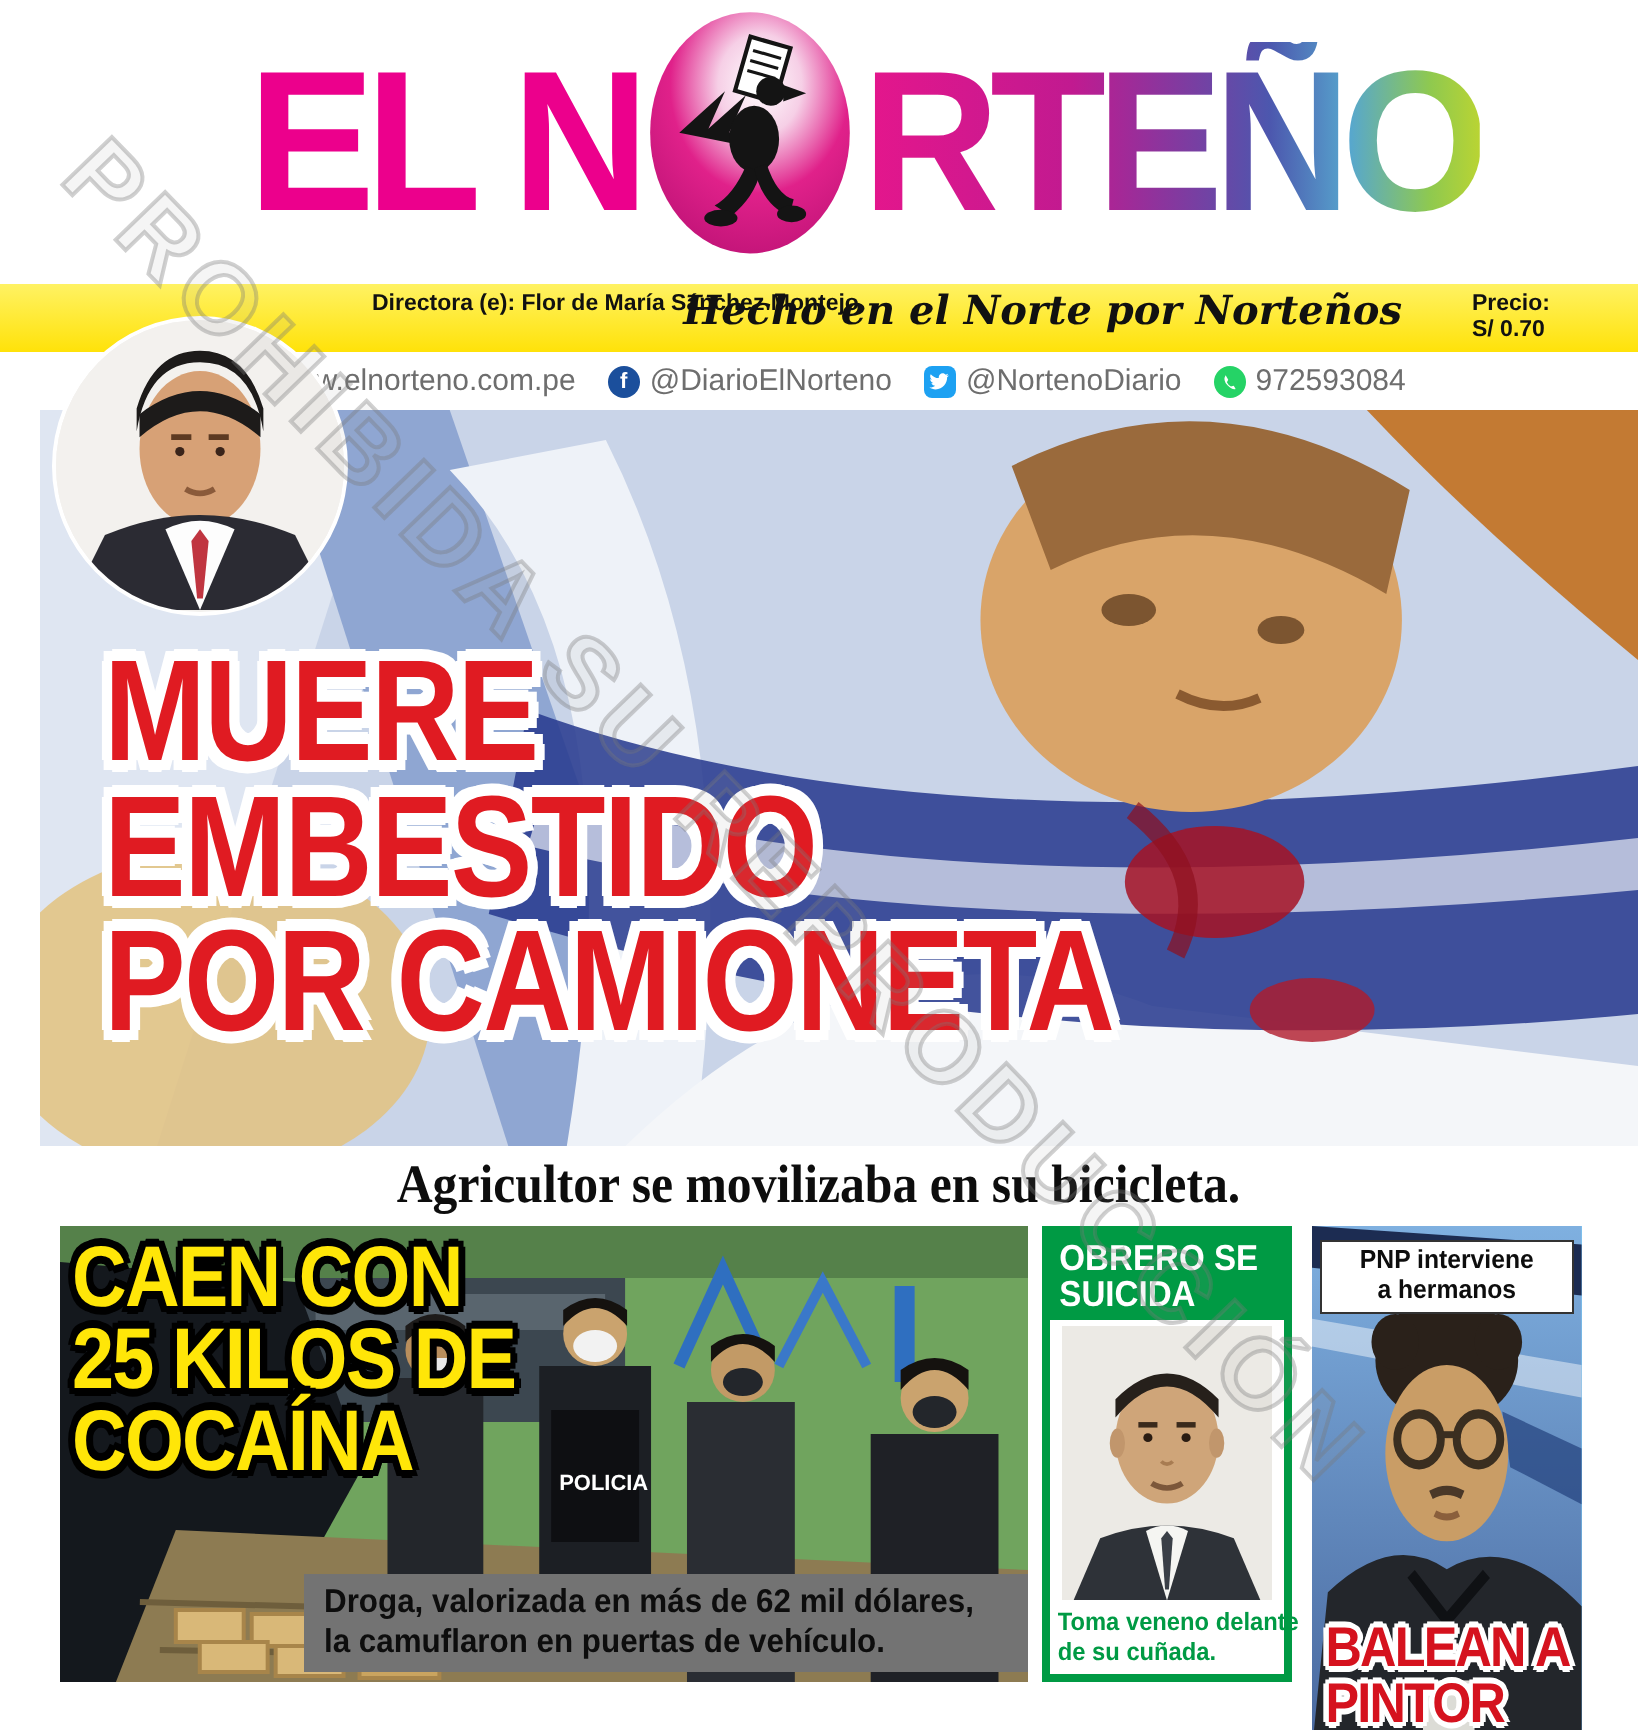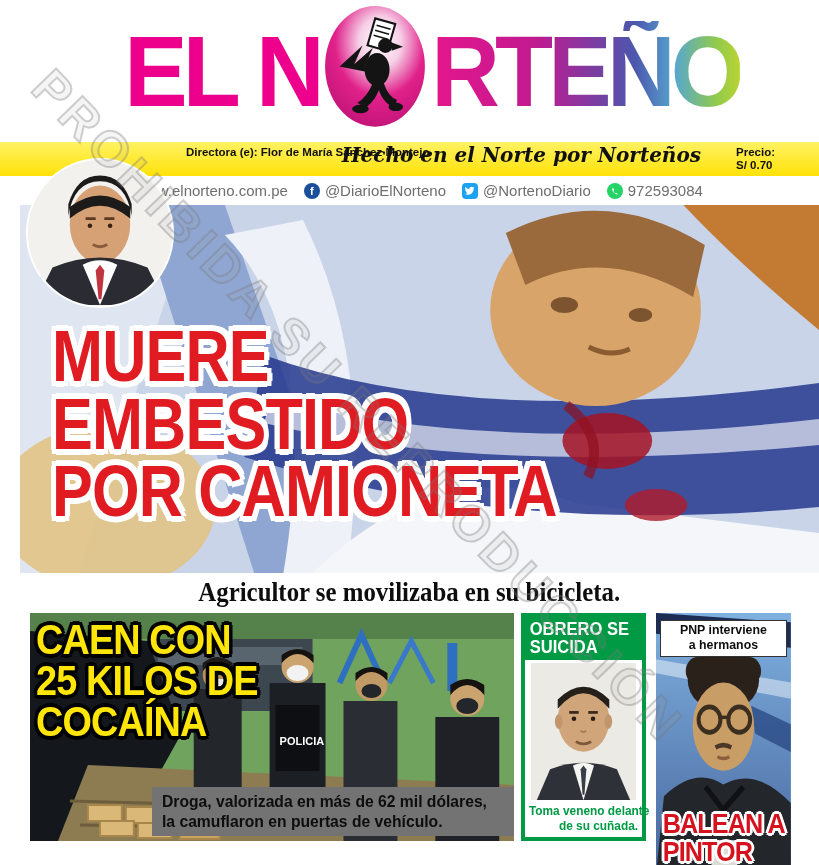--- a/index.html
+++ b/index.html
@@ -68,21 +68,21 @@
                 -3px 3px 0 #000,0 4px 0 #000,3px 3px 0 #000;
   }
   .coc-caption { position:absolute; right:0; bottom:5px; background:#737373; padding:4px 10px 5px; z-index:5; }
   .coc-caption div { font-size:16.5px; font-weight:bold; color:#0d0d0d; line-height:1.22; transform:scaleX(0.95); transform-origin:left center; white-space:nowrap; }
 
   .story-obrero { width:125px; height:228px; margin-left:7px; border:4px solid #009A44; background:#fff; display:flex; flex-direction:column; }
   .obr-header { background:#009A44; color:#fff; text-align:left; padding:3px 0 4px; }
   .obr-header div { font-size:18px; font-weight:bold; line-height:1.0; transform:scaleX(0.92); white-space:nowrap; }
   .obr-photo { flex:1; margin:3px 6px; overflow:hidden; }
   .obr-photo svg { width:100%; height:100%; display:block; }
-  .obr-caption { text-align:right; padding:1px 1px 4px; }
+  .obr-caption { text-align:left; padding:1px 1px 4px; }
   .obr-caption div { font-size:12.5px; font-weight:bold; color:#009A44; line-height:1.15; white-space:nowrap; transform:scaleX(0.95); }
 
   .story-pintor { position:relative; width:135px; height:262px; margin-left:10px; overflow:hidden; background:#7dd3fc; }
   .story-pintor > svg { position:absolute; inset:0; width:100%; height:100%; }
   .pin-kicker { position:absolute; top:7px; left:4px; right:4px; background:#fff; border:1px solid #333; text-align:center; padding:2px 0 3px; z-index:5; }
   .pin-kicker div { font-size:13px; font-weight:bold; color:#0d0d0d; line-height:1.15; white-space:nowrap; transform:scaleX(0.95); }
   .pin-headline { position:absolute; bottom:10px; left:0; right:0; z-index:5; }
   .pin-headline div {
     font-size:28px; font-weight:bold; color:#D5121E; line-height:0.98; letter-spacing:-1px;
     transform:scaleX(0.9); white-space:nowrap;

